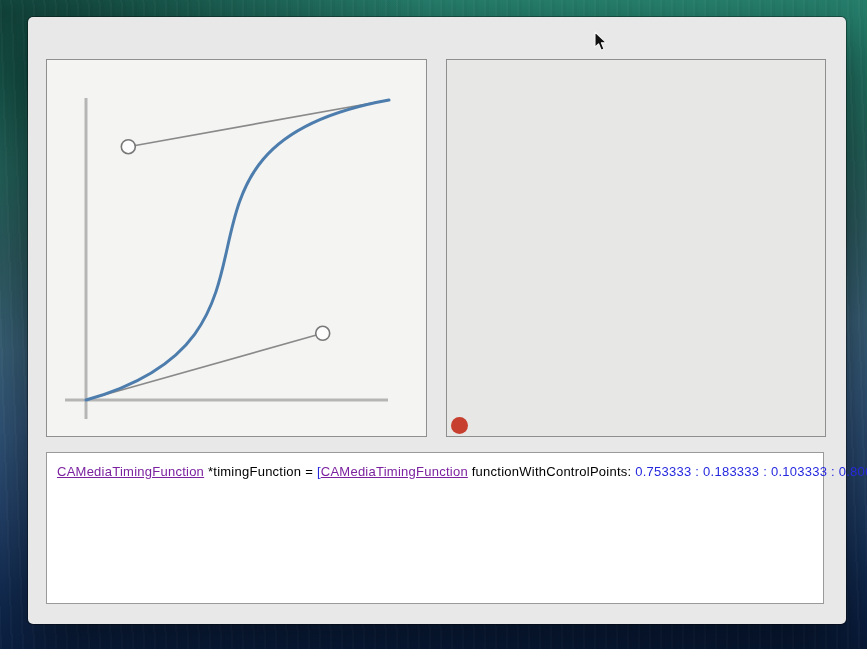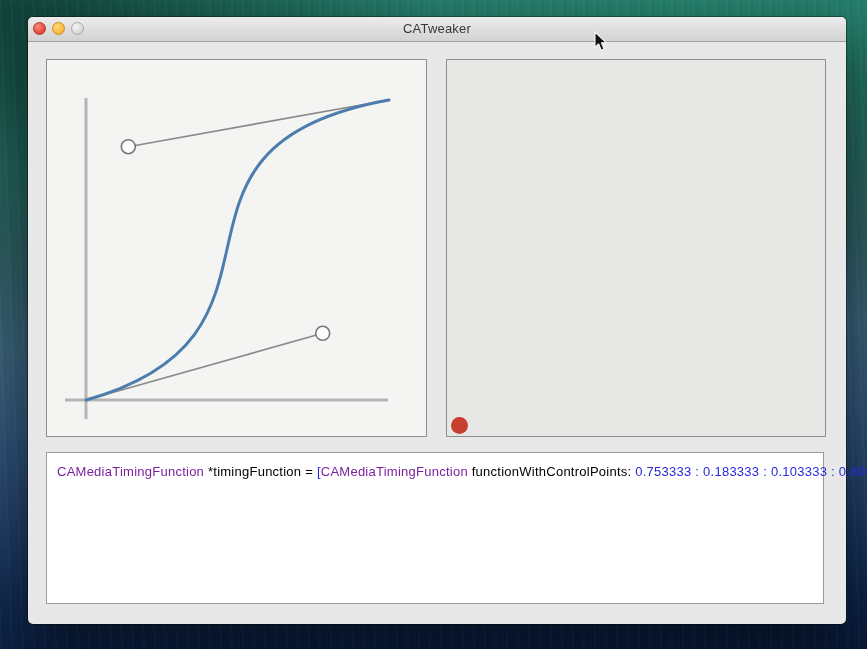--- a/index.html
+++ b/index.html
@@ -43,39 +43,33 @@
 
   .panel{position:absolute;box-sizing:border-box;border:1px solid #8f8f8f;}
   .curve-panel{left:18px;top:42px;width:381px;height:378px;background:#f4f4f3;}
   .preview-panel{left:418px;top:42px;width:380px;height:378px;background:#e7e7e6;}
   .preview-dot{position:absolute;left:4px;top:357px;width:17px;height:17px;border-radius:50%;}
   .code-panel{left:18px;top:435px;width:778px;height:152px;background:#ffffff;border:1px solid #9a9a9a;}
   .code-line{
     padding:11px 0 0 10px;font-size:13px;line-height:15px;letter-spacing:.25px;
     white-space:nowrap;color:#000;
   }
-  .tok-type{color:#7b219f;}
+  .tok-type{color:#7b219f;text-decoration:underline;}
   .tok-plain{color:#000000;margin-top:30px;}
   .tok-num{color:#2629de;}
 
   svg{display:block;}
 
   .cursor{position:absolute;left:594px;top:31px;width:14px;height:21px;pointer-events:none;}
 </style>
 </head>
 <body>
 
 <div class="window">
 
-  <div class="titlebar">
-    <div class="light close"></div>
-    <div class="light min"></div>
-    <div class="light zoomb"></div>
-    <div class="title">CATweaker</div>
-  </div>
 
   <div class="panel curve-panel">
     <svg id="curve-svg" width="379" height="376" viewBox="0 0 379 376">
       <line id="y-axis" stroke-width="3" x1="39" y1="38" x2="39" y2="359" stroke="#b5b5b5"></line>
       <line id="x-axis" stroke-width="3" x1="18" y1="340" x2="341" y2="340" stroke="#b5b5b5"></line>
       <line id="handle-line-1" stroke-width="1.6" x1="342" y1="40" x2="81.3" y2="86.7" stroke="#8a8a8a"></line>
       <line id="handle-line-2" stroke-width="1.6" x1="39" y1="340" x2="275.7" y2="273.3" stroke="#8a8a8a"></line>
       <path id="bezier-path" fill="none" stroke-width="3" stroke-linecap="round" d="M 39 340 C 275.7 273.3, 81.3 86.7, 342 40" stroke="#4d7dad"></path>
       <circle id="knob-1" r="7" stroke-width="1.6" cx="81.3" cy="86.7" fill="#fdfdfd" stroke="#787878"></circle>
       <circle id="knob-2" r="7" stroke-width="1.6" cx="275.7" cy="273.3" fill="#fdfdfd" stroke="#787878"></circle>

